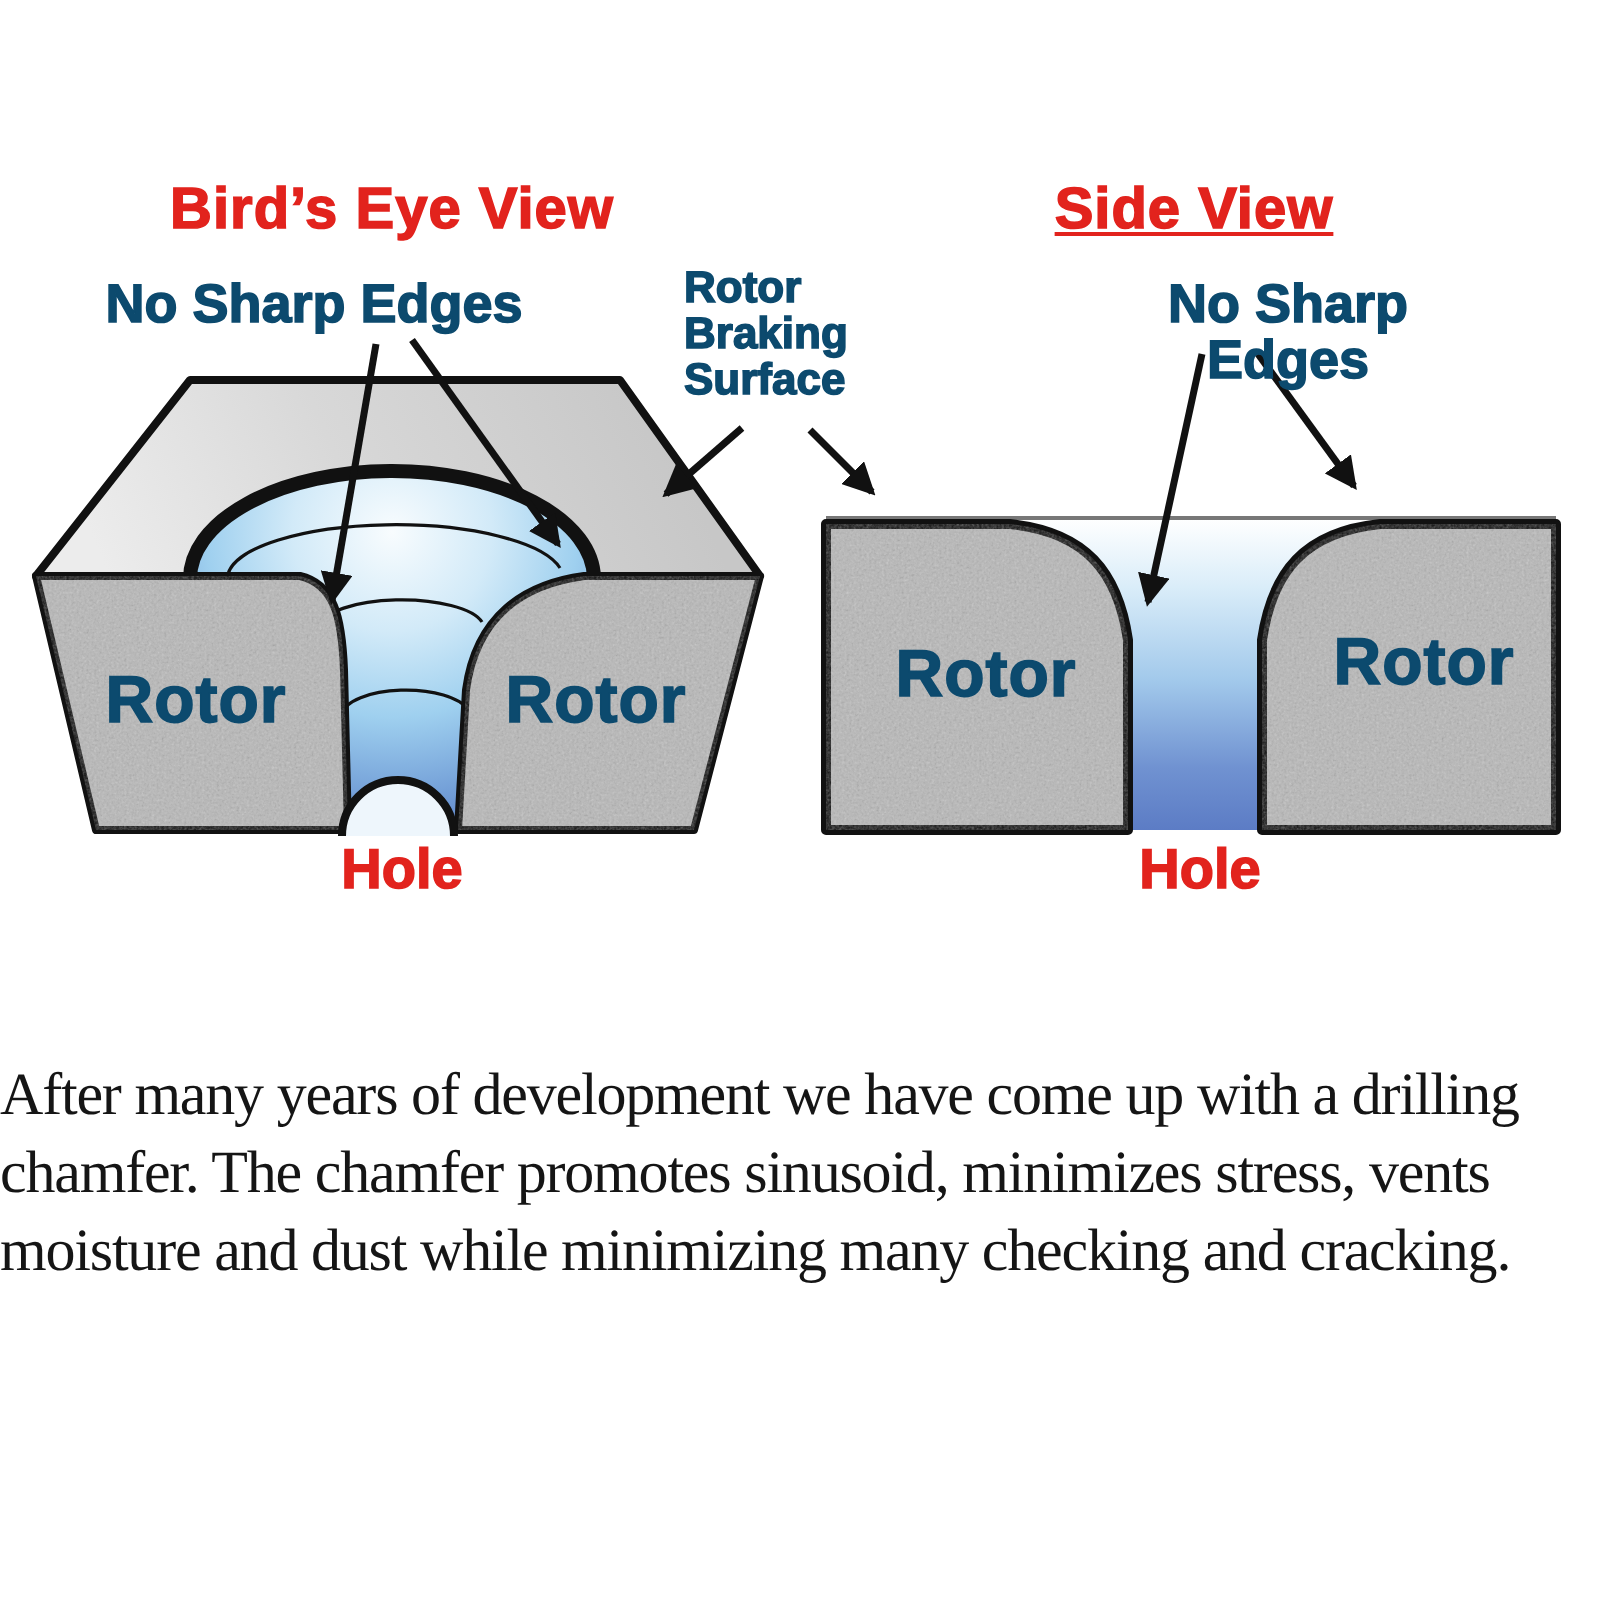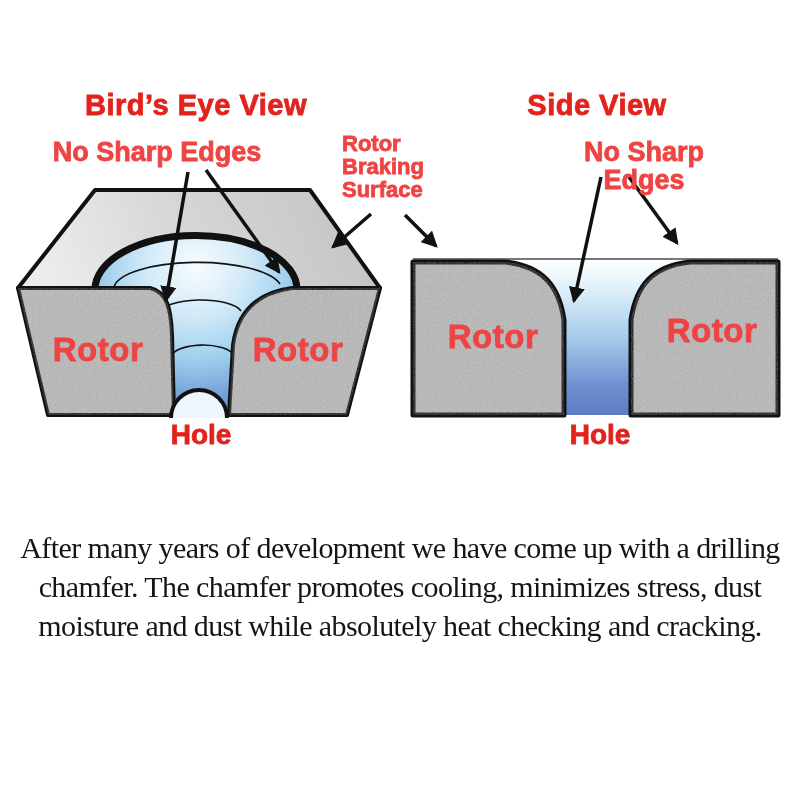--- a/index.html
+++ b/index.html
@@ -2,35 +2,35 @@
 <html><head>
 <meta charset="utf-8">
 <style>
   html,body{margin:0;padding:0;background:#ffffff;}
   .canvas{
     position:relative;width:800px;height:676px;background:#ffffff;overflow:hidden;
     font-family:"Liberation Sans",sans-serif;
   }
   .canvas svg{position:absolute;left:0;top:0;}
   .lbl{
-    position:absolute;white-space:pre-line;color:#ef4444;
+    position:absolute;white-space:pre-line;color:#0c4a6e;
     font-weight:700;-webkit-text-stroke:0.8px currentColor;
     transform:translateX(-50%);line-height:1.05;text-align:center;
   }
   .lbl.left-align{transform:none;text-align:left;}
   .red{color:#e2231d;}
   .title{font-size:29px;letter-spacing:0.5px;}
   .nse{font-size:27px;}
   .rbs{font-size:22px;line-height:23px;}
   .rotor{font-size:33px;letter-spacing:0.5px;}
   .hole{font-size:28px;}
   .para{position:absolute;left:0;top:528px;width:800px;}
   .para .pline{
     font-family:"Liberation Serif",serif;font-size:30px;line-height:39px;
-    letter-spacing:-0.6px;color:#151515;text-align:center;white-space:pre;
+    letter-spacing:-0.6px;color:#151515;white-space:pre;
   }
 </style>
 </head>
 <body>
 
 <div class="canvas">
 
   <svg width="800" height="480" viewBox="0 0 800 480">
     <defs>
       <linearGradient id="topSurf" gradientUnits="userSpaceOnUse" x1="320" y1="185" x2="60" y2="300">
@@ -94,36 +94,36 @@
       <line x1="188" y1="172" x2="166" y2="300" marker-end="url(#ah)"></line>
       <line x1="206" y1="170" x2="279" y2="272" marker-end="url(#ah)"></line>
       <line x1="371" y1="214" x2="333" y2="247" marker-end="url(#ah)"></line>
       <line x1="405" y1="215" x2="436" y2="246" marker-end="url(#ah)"></line>
       <line x1="601" y1="177" x2="574" y2="301" marker-end="url(#ah)"></line>
       <line x1="629" y1="177" x2="677" y2="243" marker-end="url(#ah)"></line>
     </g>
   </svg>
 
   <div class="lbl title red" style="left:196px;top:90px;">Bird’s Eye View</div>
-  <div class="lbl title red" style="left:597px;top:90px;">Side View</div>
+  <div class="lbl title red" style="left:597px;top:90px;text-decoration:underline;">Side View</div>
 
   <div class="lbl nse" style="left:157px;top:138px;">No Sharp Edges</div>
   <div class="lbl nse" style="left:644px;top:138px;">No Sharp Edges</div>
 
   <div class="lbl rbs left-align" style="left:342px;top:132px;">Rotor
 Braking
 Surface</div>
 
   <div class="lbl rotor" style="left:98px;top:333px;">Rotor</div>
   <div class="lbl rotor" style="left:298px;top:333px;">Rotor</div>
   <div class="lbl rotor" style="left:493px;top:320px;">Rotor</div>
   <div class="lbl rotor" style="left:712px;top:314px;">Rotor</div>
 
   <div class="lbl hole red" style="left:201px;top:420px;">Hole</div>
   <div class="lbl hole red" style="left:600px;top:420px;">Hole</div>
 
   <div class="para">
     <div class="pline">After many years of development we have come up with a drilling</div>
-    <div class="pline">chamfer. The chamfer promotes cooling, minimizes stress, dust</div>
-    <div class="pline">moisture and dust while absolutely heat checking and cracking.</div>
+    <div class="pline">chamfer. The chamfer promotes sinusoid, minimizes stress, vents</div>
+    <div class="pline">moisture and dust while minimizing many checking and cracking.</div>
   </div>
 
 </div>
 
 </body></html>

